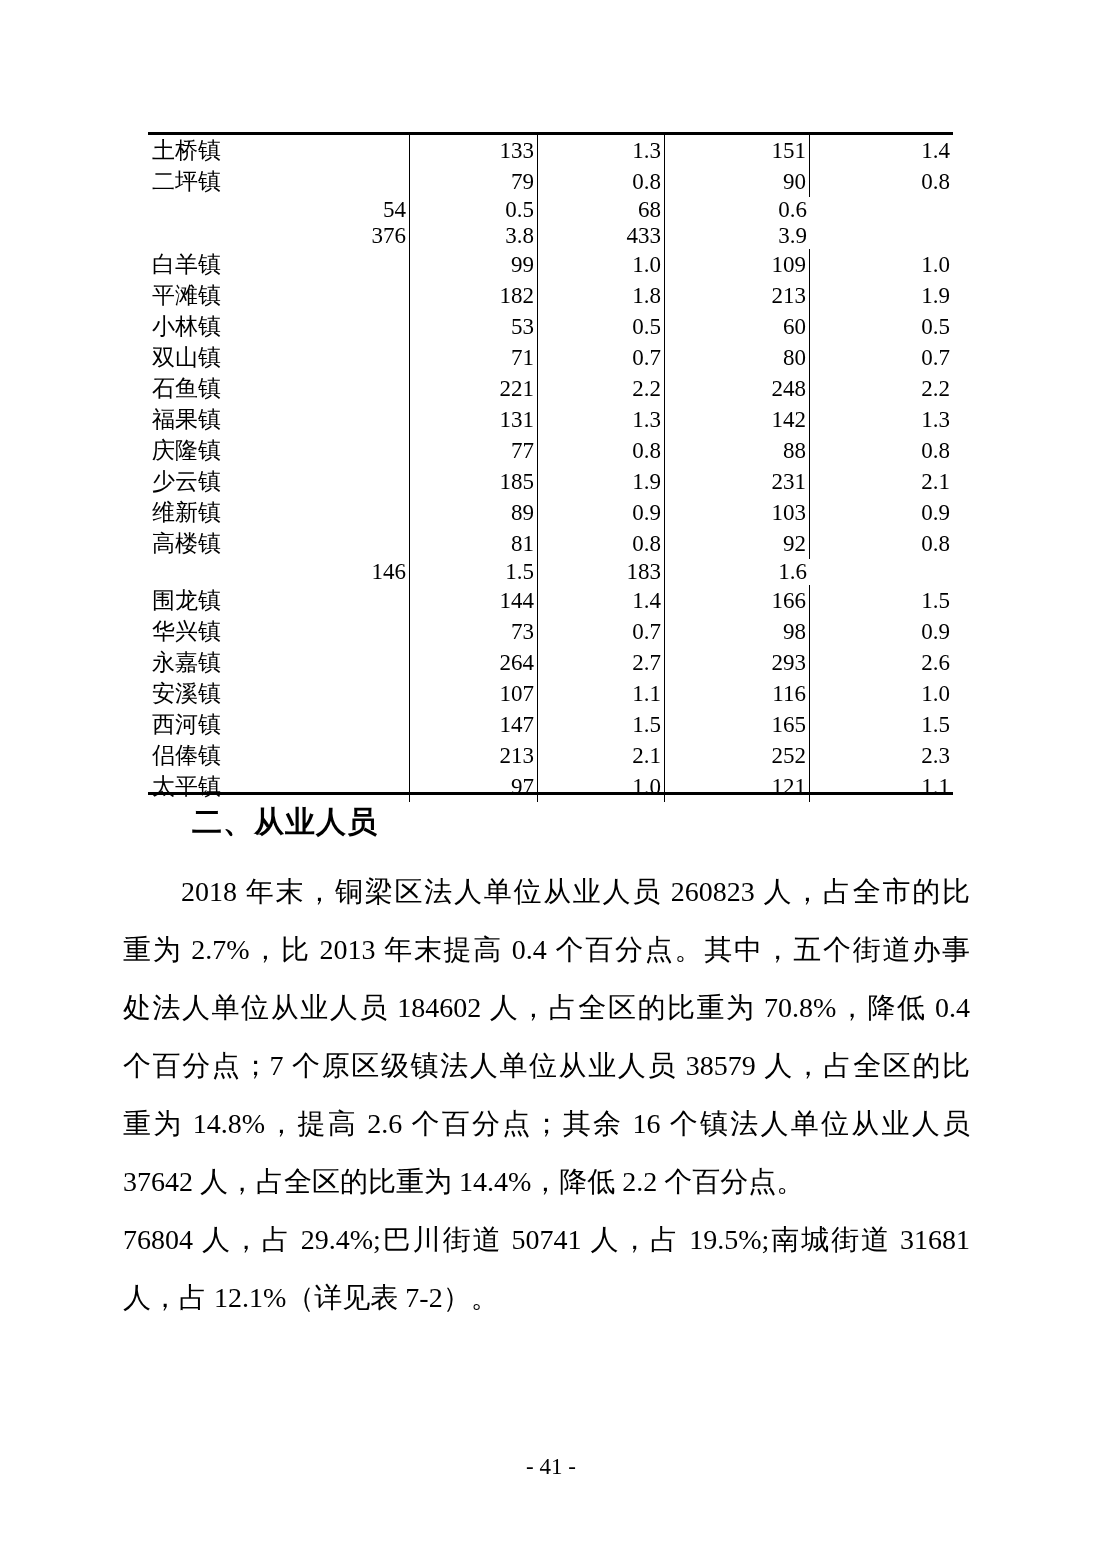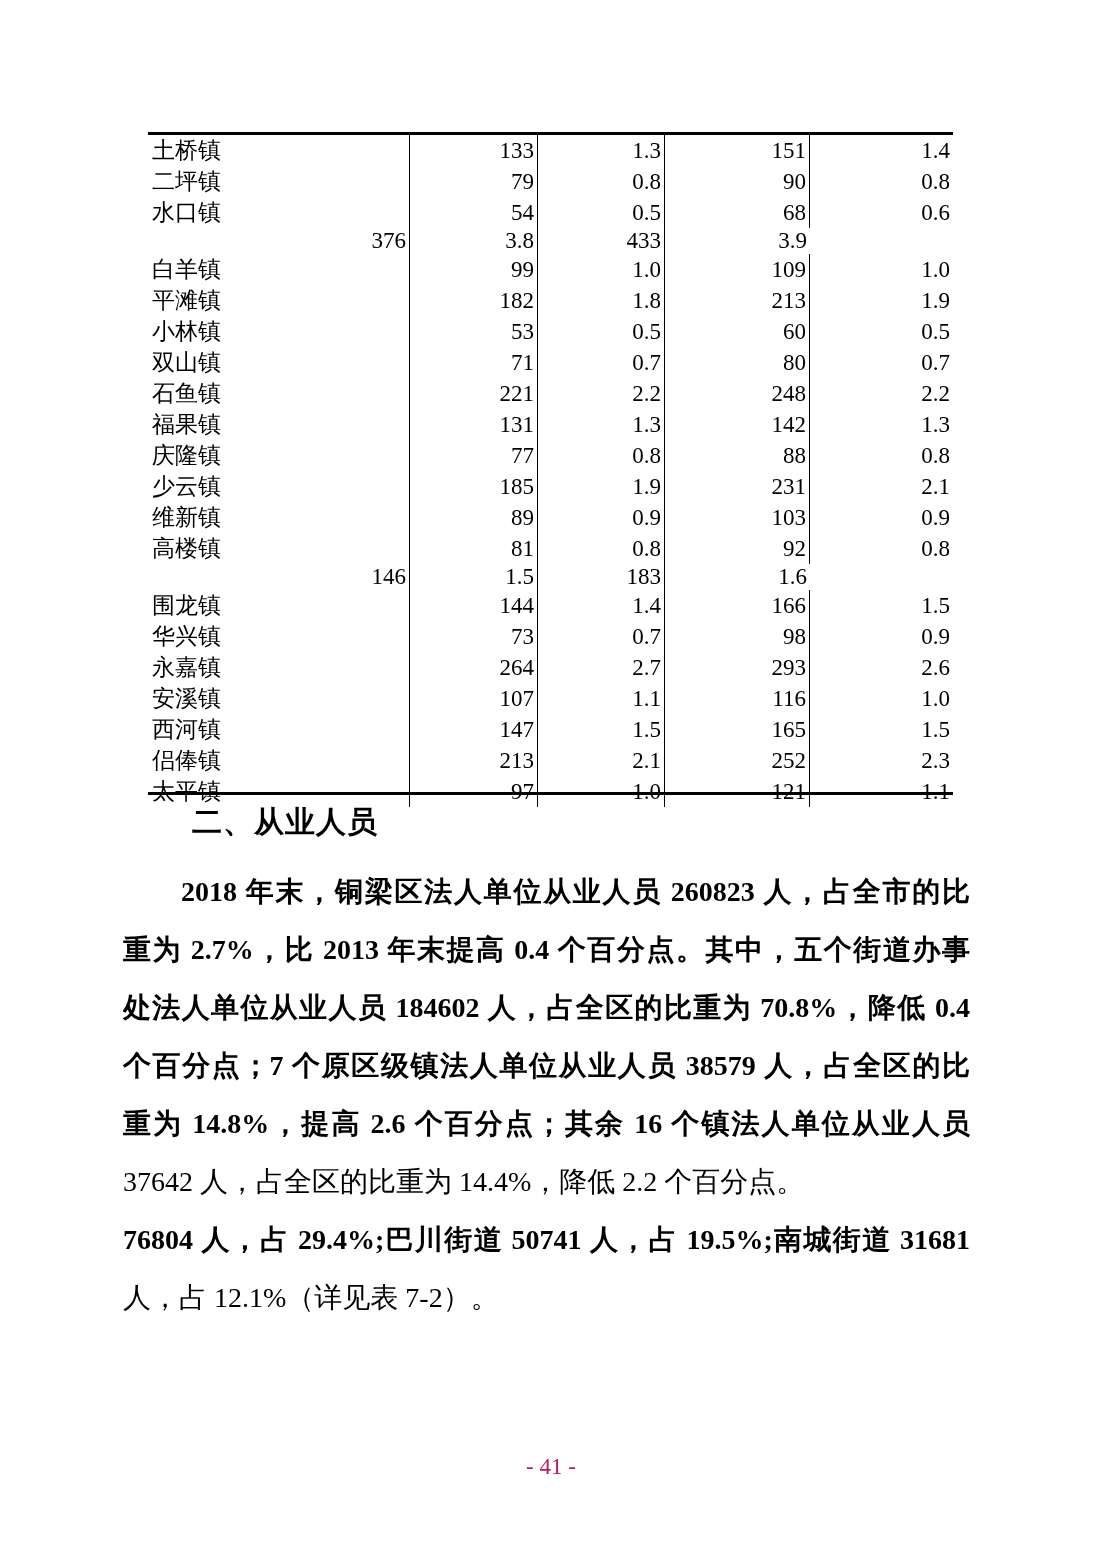--- a/index.html
+++ b/index.html
@@ -65,33 +65,32 @@
     height:58px;
     line-height:58px;
     overflow:hidden;
     white-space:nowrap;
   }
   .line.jl {
     white-space:normal;
     text-align:justify;
     text-align-last:justify;
     text-justify:inter-character;
-    font-weight:bold;
   }
   .line.ind { text-indent:58px; }
 
   
   .footer {
     position:absolute;
     left:0; top:1452px;
     width:1102px;
     text-align:center;
     font-size:23px;
     line-height:30px;
-    color:#be185d;
+    color:#000000;
   }
 </style>
 </head>
 <body>
 
 <div class="page">
 
   <div class="towns-table">
 
       <div class="trow">
@@ -104,21 +103,20 @@
 
       <div class="trow">
         <div class="cell c-name vline">二坪镇</div>
         <div class="cell c-num  vline">79</div>
         <div class="cell c-num  vline">0.8</div>
         <div class="cell c-num  vline">90</div>
         <div class="cell c-num">0.8</div>
       </div>
 
       <div class="trow">
-        <div class="cell c-name vline">水口镇</div>
         <div class="cell c-num  vline">54</div>
         <div class="cell c-num  vline">0.5</div>
         <div class="cell c-num  vline">68</div>
         <div class="cell c-num">0.6</div>
       </div>
 
       <div class="trow">
         <div class="cell c-num  vline">376</div>
         <div class="cell c-num  vline">3.8</div>
         <div class="cell c-num  vline">433</div>

